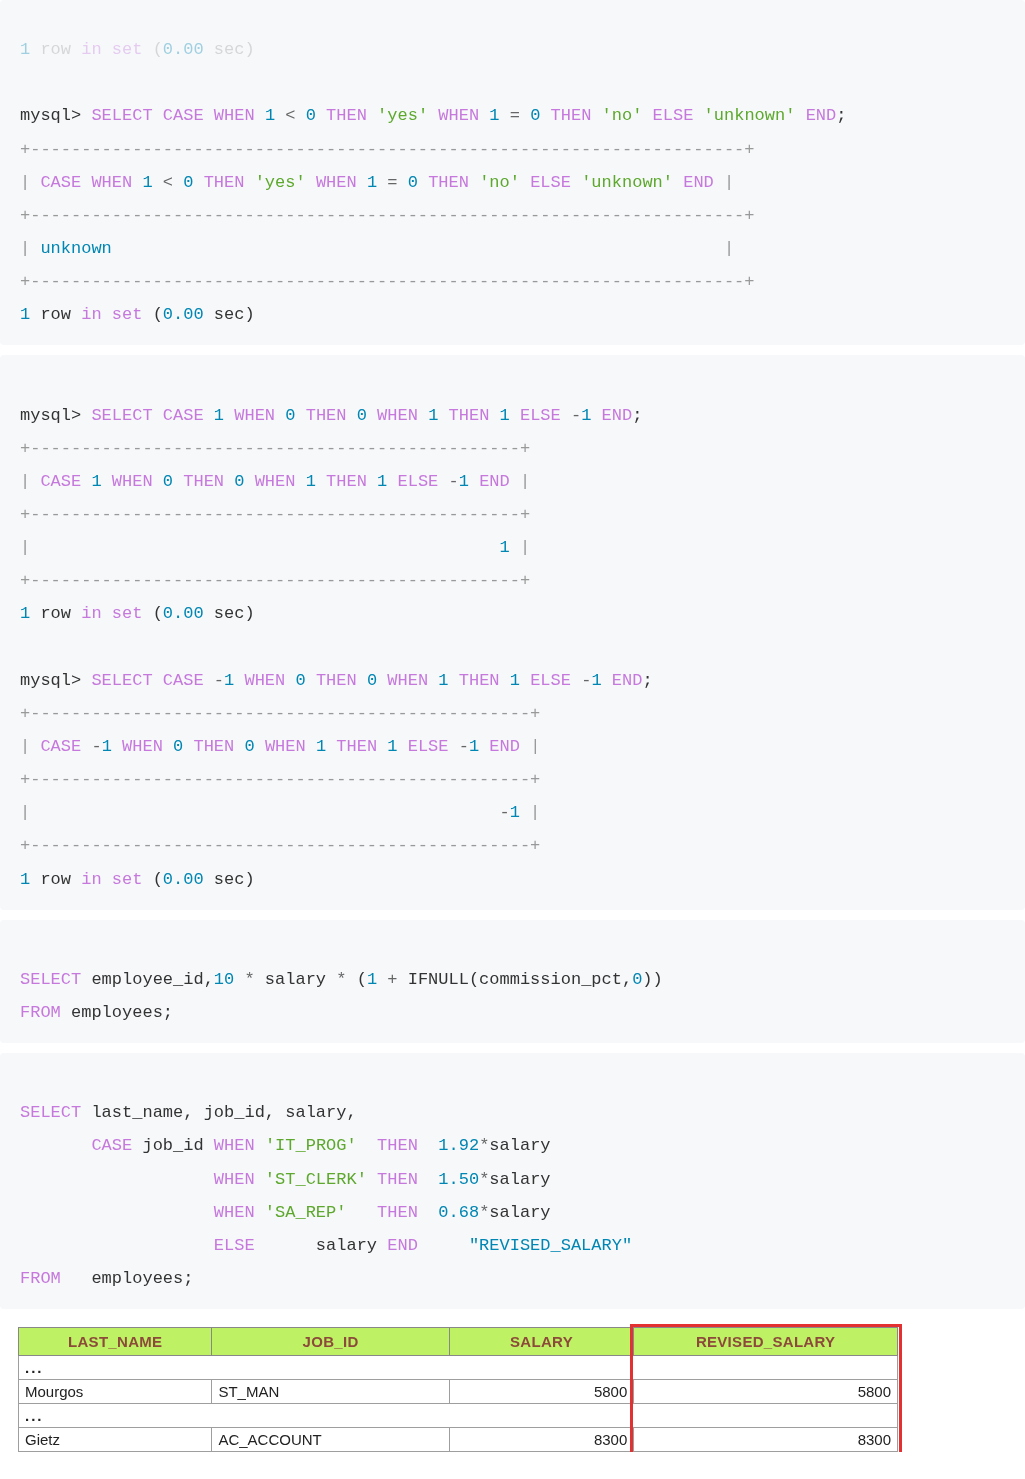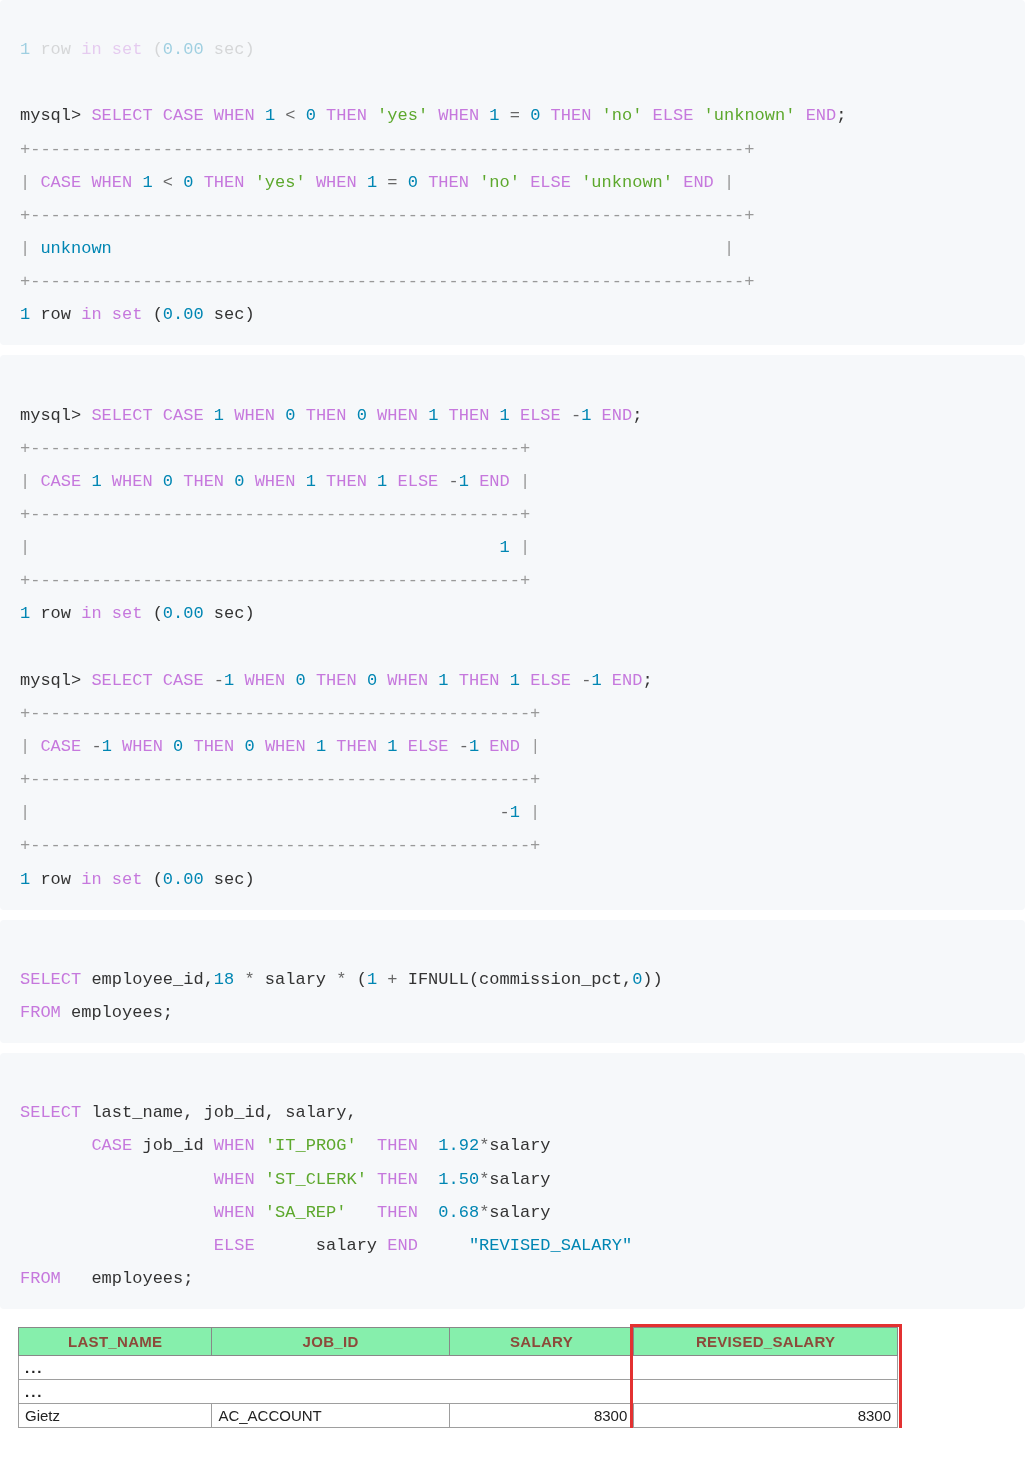--- a/index.html
+++ b/index.html
@@ -36,21 +36,21 @@
     width: 880px;
   }
   table.data {
     border-collapse: collapse;
     width: 100%;
     font-family: Arial, sans-serif;
     font-size: 15px;
     color: #222;
   }
   table.data th {
-    background: #86efac;
+    background: #bef264;
     color: #8c4a3a;
     font-weight: bold;
     text-align: center;
     padding: 5px 4px;
     border: 1px solid #888;
     font-size: 15px;
     letter-spacing: 0.3px;
   }
   table.data td {
     border: 1px solid #9e9e9e;
@@ -97,21 +97,21 @@
 <span>mysql&gt; </span><span class="kw">SELECT</span> <span class="kw">CASE</span> <span class="op">-</span><span class="num">1</span> <span class="kw">WHEN</span> <span class="num">0</span> <span class="kw">THEN</span> <span class="num">0</span> <span class="kw">WHEN</span> <span class="num">1</span> <span class="kw">THEN</span> <span class="num">1</span> <span class="kw">ELSE</span> <span class="op">-</span><span class="num">1</span> <span class="kw">END</span>;
 <span class="dash">+-------------------------------------------------+</span>
 <span class="dash">|</span> <span class="kw">CASE</span> <span class="op">-</span><span class="num">1</span> <span class="kw">WHEN</span> <span class="num">0</span> <span class="kw">THEN</span> <span class="num">0</span> <span class="kw">WHEN</span> <span class="num">1</span> <span class="kw">THEN</span> <span class="num">1</span> <span class="kw">ELSE</span> <span class="op">-</span><span class="num">1</span> <span class="kw">END</span> <span class="dash">|</span>
 <span class="dash">+-------------------------------------------------+</span>
 <span class="dash">|</span>                                              <span class="op">-</span><span class="num">1</span> <span class="dash">|</span>
 <span class="dash">+-------------------------------------------------+</span>
 <span class="num">1</span> row <span class="kw">in</span> <span class="kw">set</span> (<span class="num">0.00</span> sec)
 </div>
 
 <div class="codeblock">
-<span class="kw">SELECT</span> employee_id,<span class="num">18</span> <span class="op">*</span> salary <span class="op">*</span> (<span class="num">1</span> <span class="op">+</span> IFNULL(commission_pct,<span class="num">0</span>))
+<span class="kw">SELECT</span> employee_id,<span class="num">10</span> <span class="op">*</span> salary <span class="op">*</span> (<span class="num">1</span> <span class="op">+</span> IFNULL(commission_pct,<span class="num">0</span>))
 <span class="kw">FROM</span> employees;
 </div>
 
 <div class="codeblock">
 <span class="kw">SELECT</span> last_name, job_id, salary,
        <span class="kw">CASE</span> job_id <span class="kw">WHEN</span> <span class="str">'IT_PROG'</span>  <span class="kw">THEN</span>  <span class="num">1.92</span><span class="op">*</span>salary
                    <span class="kw">WHEN</span> <span class="str">'ST_CLERK'</span> <span class="kw">THEN</span>  <span class="num">1.50</span><span class="op">*</span>salary
                    <span class="kw">WHEN</span> <span class="str">'SA_REP'</span>   <span class="kw">THEN</span>  <span class="num">0.68</span><span class="op">*</span>salary
                    <span class="kw">ELSE</span>      salary <span class="kw">END</span>     <span class="teal">"REVISED_SALARY"</span>
 <span class="kw">FROM</span>   employees;
@@ -124,20 +124,26 @@
         <th style="width:22%">LAST_NAME</th>
         <th style="width:27%">JOB_ID</th>
         <th style="width:21%">SALARY</th>
         <th style="width:30%">REVISED_SALARY</th>
       </tr>
     </thead>
     <tbody>
       <tr class="dotsrow">
         <td colspan="4" class="ln">...</td>
       </tr>
+      <tr>
+        <td class="ln">Mourgos</td>
+        <td class="ln">ST_MAN</td>
+        <td class="rn">5800</td>
+        <td class="rn">5800</td>
+      </tr>
       <tr class="dotsrow">
         <td colspan="4" class="ln">...</td>
       </tr>
       <tr>
         <td class="ln">Gietz</td>
         <td class="ln">AC_ACCOUNT</td>
         <td class="rn">8300</td>
         <td class="rn">8300</td>
       </tr>
     </tbody>

